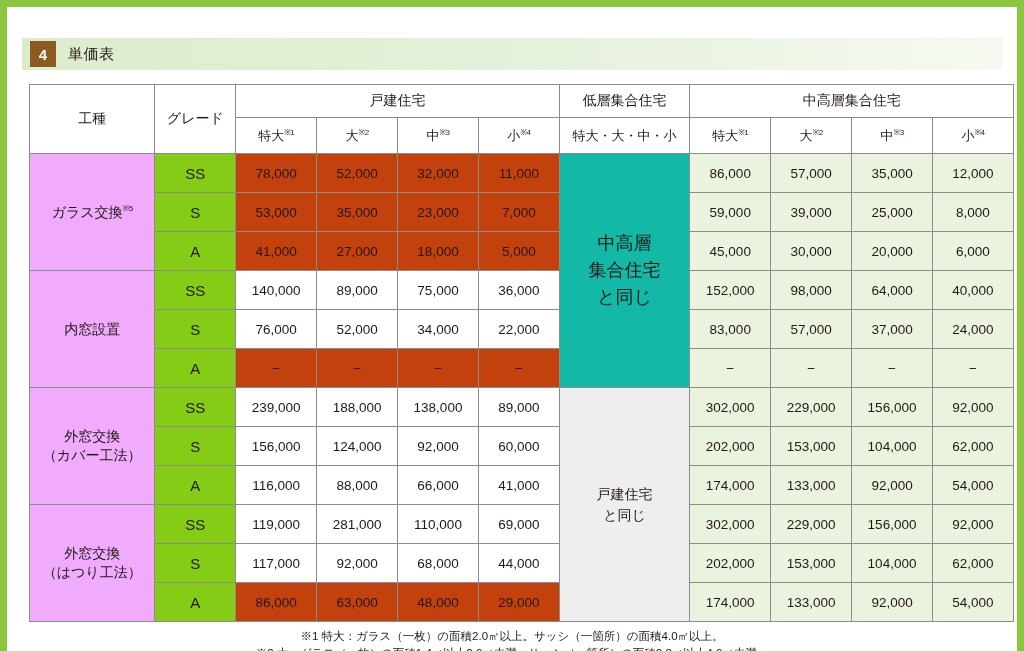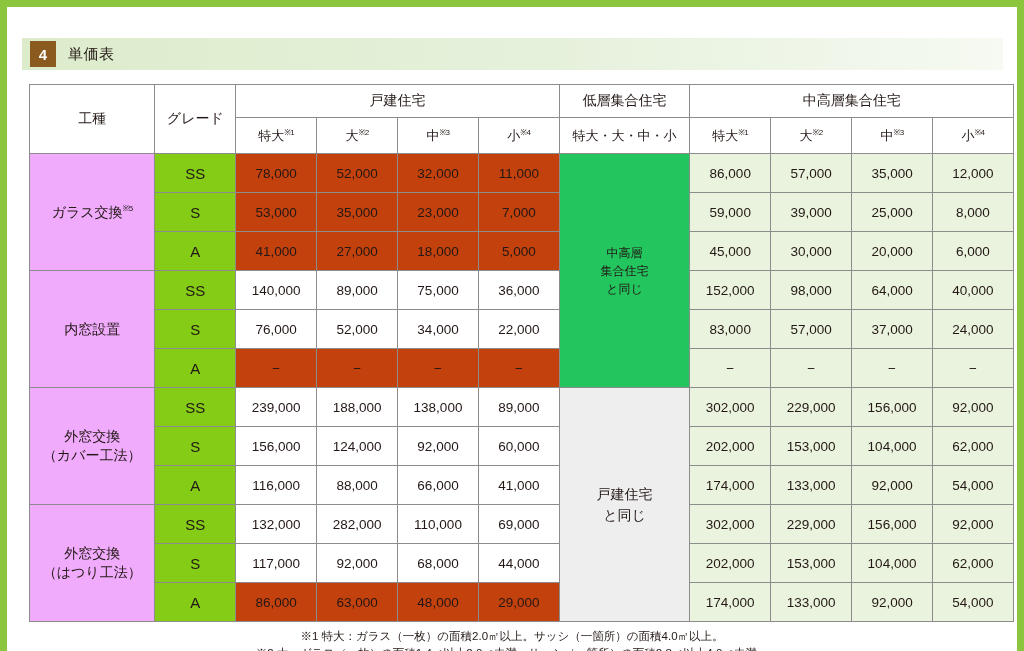--- a/index.html
+++ b/index.html
@@ -114,22 +114,22 @@
     height: 38px;
   }
   .val {
     height: 38px;
     font-size: 13.5px;
   }
   .val-blue { background: #c2410c; margin-left: 36px; }
   .val-white { background: #ffffff; }
   .val-green { background: #eaf3dd; }
   .merge-green {
-    background: #22c55e;
-    font-size: 12px;
+    background: #14b8a6;
+    font-size: 18px;
     line-height: 1.5;
   }
   .merge-gray {
     background: #eeeeee;
     font-size: 14px;
     line-height: 1.5;
   }
   .notes {
     margin: 6px 0 0 0;
     font-size: 11.5px;
@@ -307,22 +307,22 @@
         <td class="val val-green">92,000</td>
         <td class="val val-green">54,000</td>
       </tr>
 
       <tr>
         <td class="rowhead" rowspan="3">
           <div>外窓交換</div>
           <div>（はつり工法）</div>
         </td>
         <td class="grade">SS</td>
-        <td class="val val-white">132,000</td>
-        <td class="val val-white">282,000</td>
+        <td class="val val-white">119,000</td>
+        <td class="val val-white">281,000</td>
         <td class="val val-white">110,000</td>
         <td class="val val-white">69,000</td>
         <td class="val val-green">302,000</td>
         <td class="val val-green">229,000</td>
         <td class="val val-green">156,000</td>
         <td class="val val-green">92,000</td>
       </tr>
       <tr>
         <td class="grade">S</td>
         <td class="val val-white">117,000</td>

